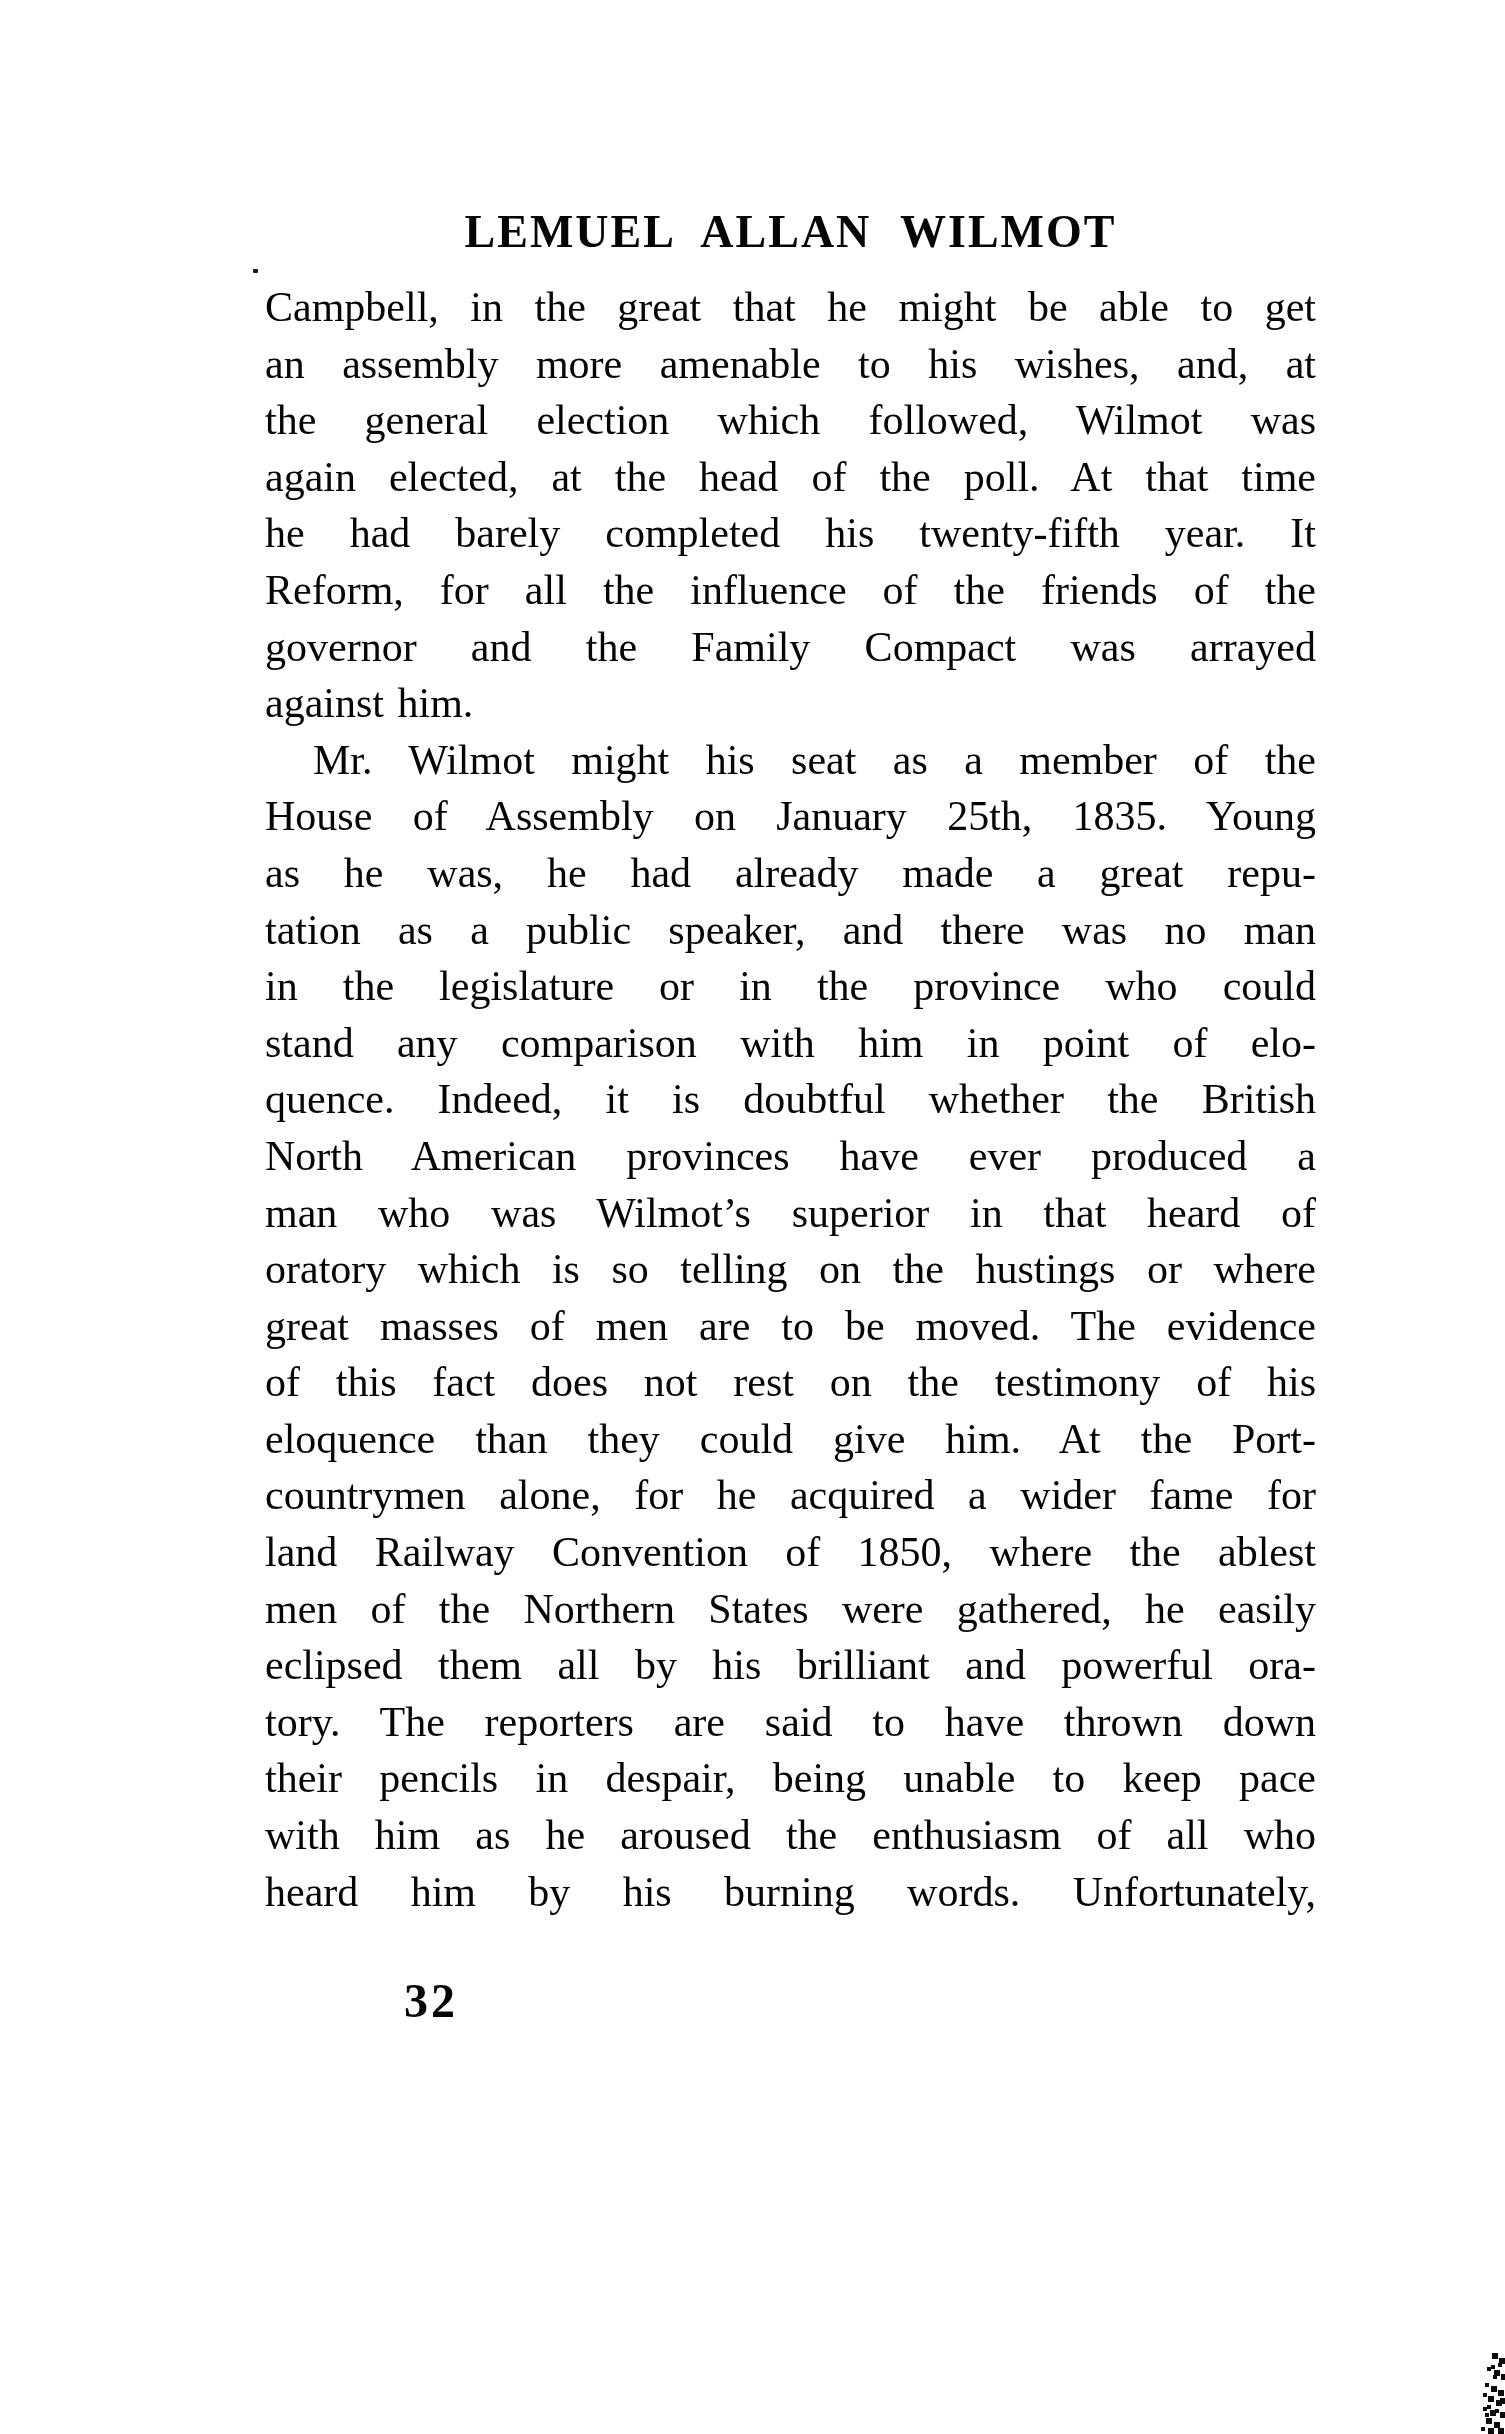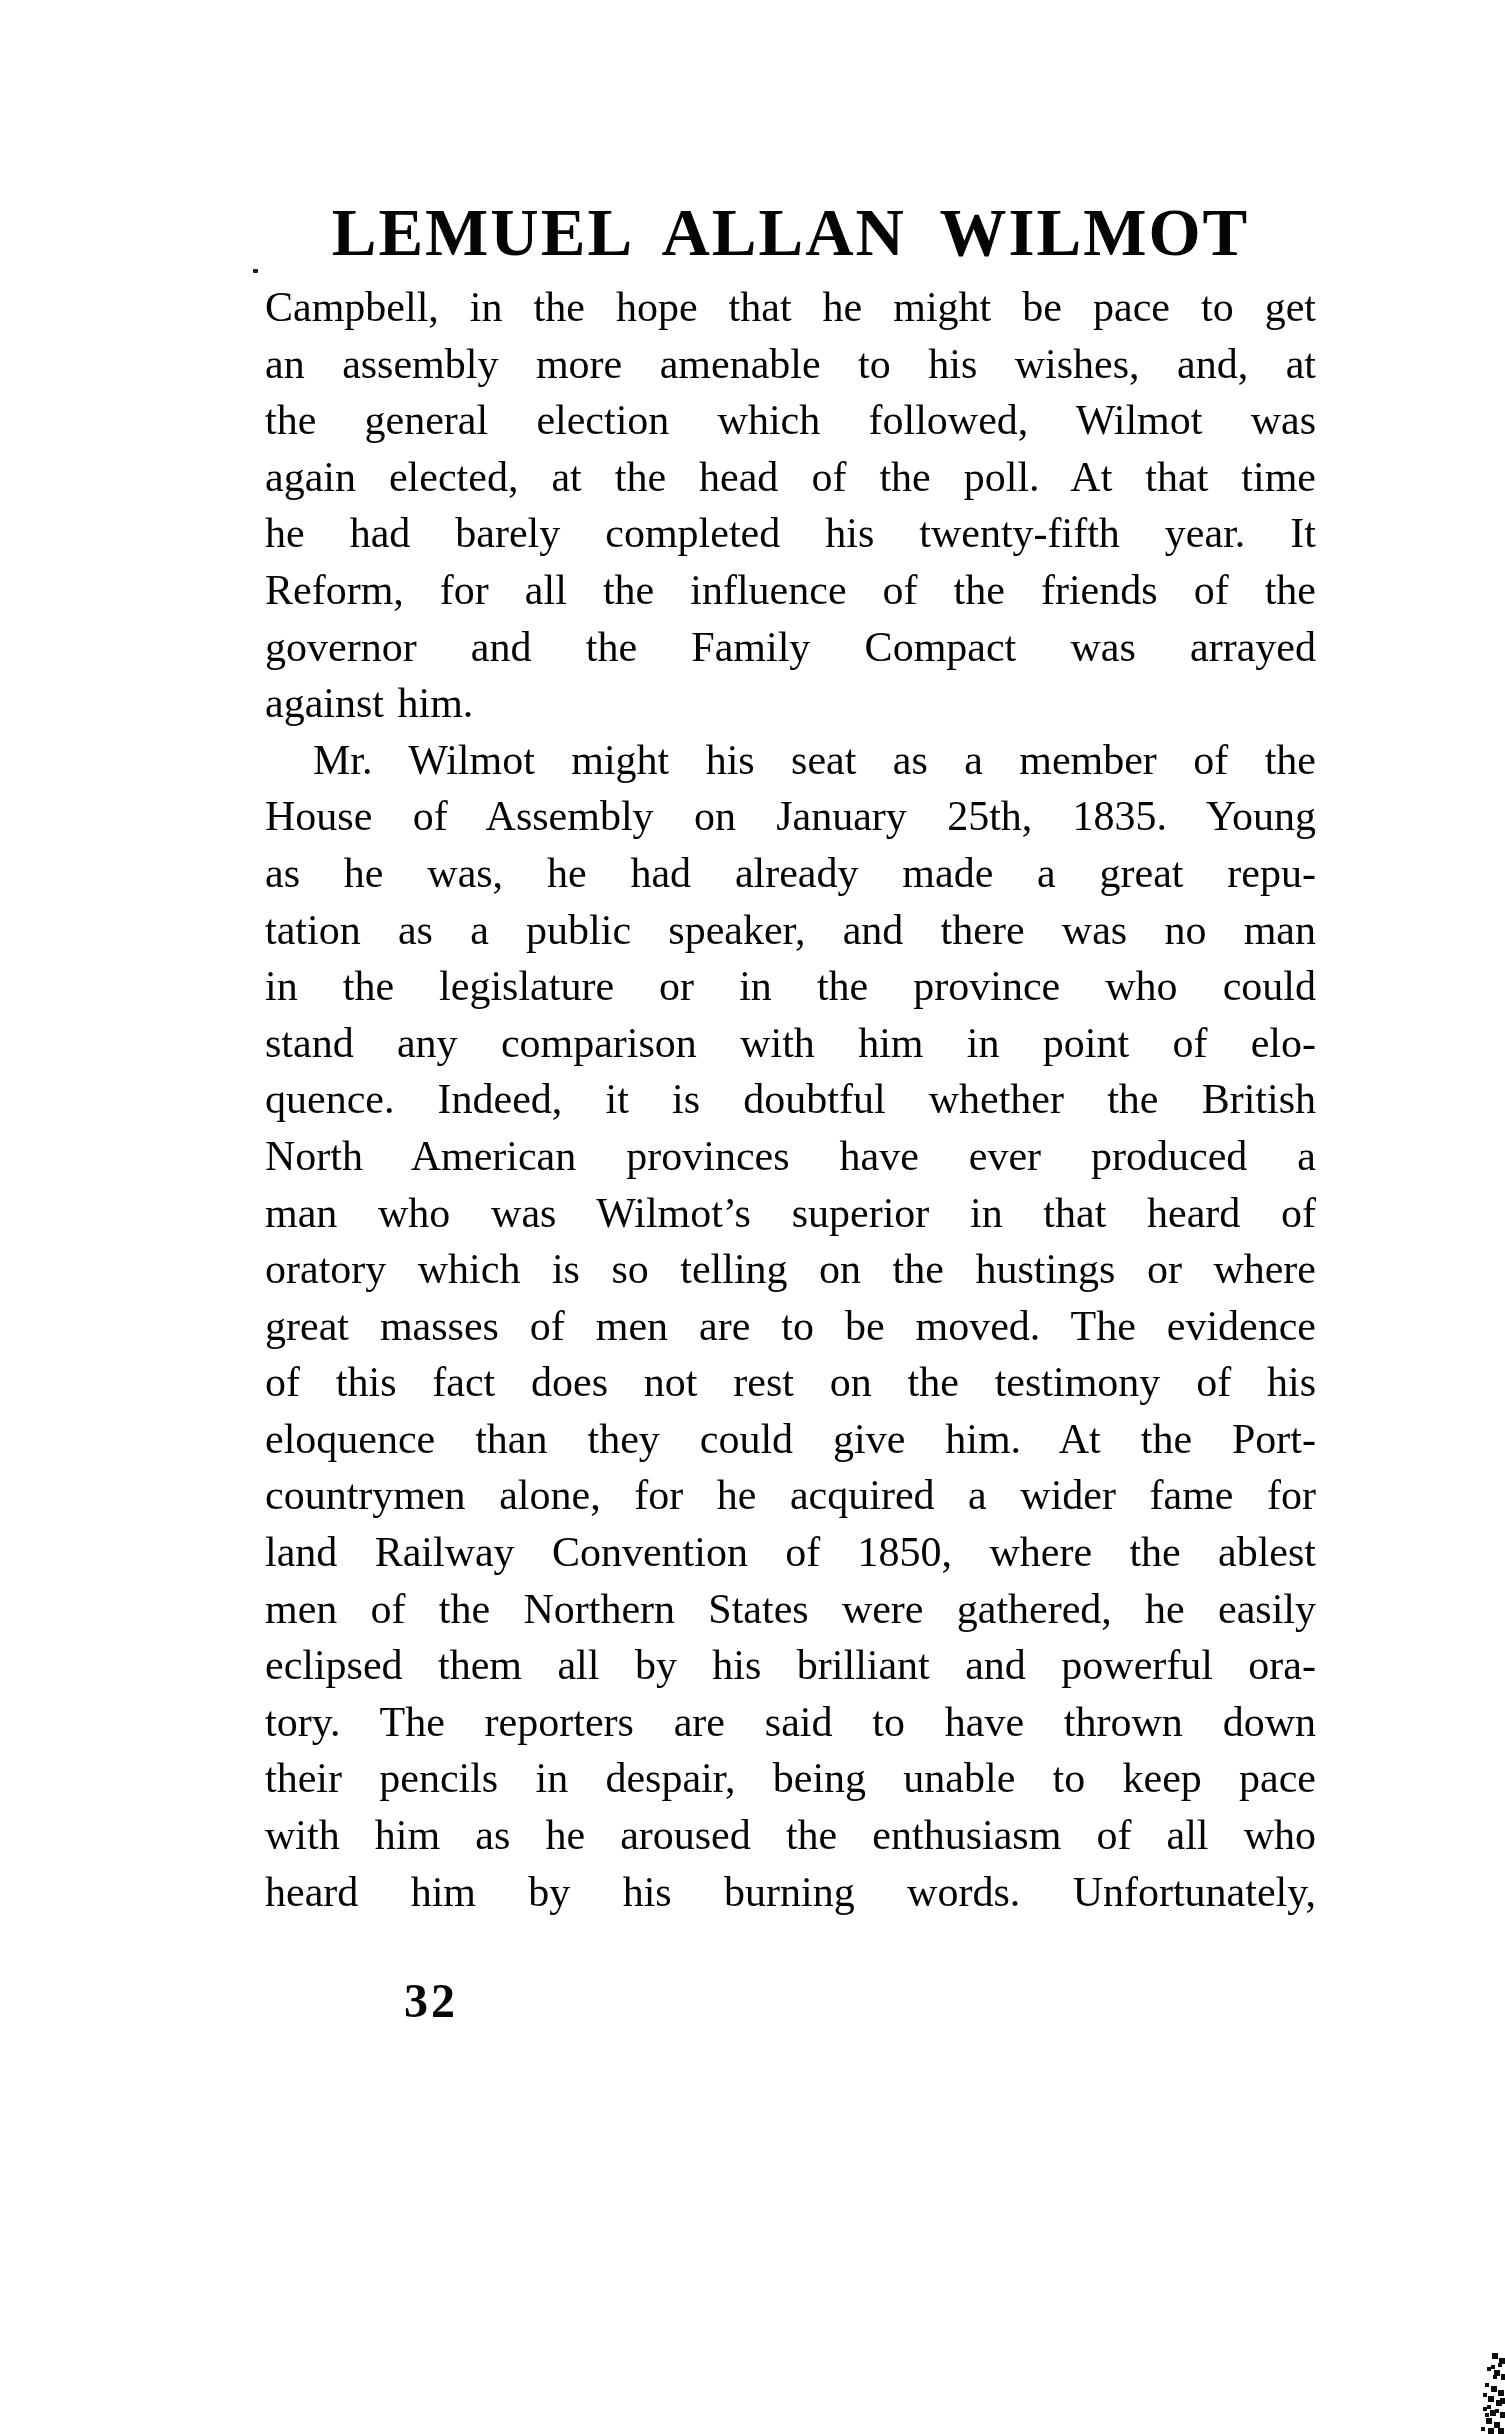--- a/index.html
+++ b/index.html
@@ -9,21 +9,21 @@
     margin:0 auto;
     background:#ffffff;
     overflow:hidden;
     font-family:"Liberation Serif", serif;
     color:#050505;
   }
   .header{
     position:absolute;
     left:265px;top:203px;width:1051px;
     margin:0;
-    font-size:67px;
+    font-size:46px;
     font-weight:700;
     line-height:58px;
     letter-spacing:2px;
     word-spacing:16px;
     text-align:center;
     white-space:nowrap;
   }
   .body-text{
     position:absolute;
     left:265px;top:279px;width:1051px;
@@ -95,21 +95,21 @@
       8px 51px 0 0 #0c0c0c;
   }
 </style>
 </head>
 <body>
 
 <div class="page">
   <h1 class="header">LEMUEL ALLAN WILMOT</h1>
   <div class="body-text">
       <div class="paragraph">
-        <div class="line">Campbell, in the hope that he might be pace to get</div>
+        <div class="line">Campbell, in the great that he might be able to get</div>
         <div class="line">an assembly more amenable to his wishes, and, at</div>
         <div class="line">the general election which followed, Wilmot was</div>
         <div class="line">again elected, at the head of the poll.  At that time</div>
         <div class="line">he had barely completed his twenty-fifth year.  It</div>
         <div class="line">Reform, for all the influence of the friends of the</div>
         <div class="line">governor and the Family Compact was arrayed</div>
         <div class="line last">against him.</div>
       </div>
       <div class="paragraph indent">
         <div class="line">Mr. Wilmot might his seat as a member of the</div>

